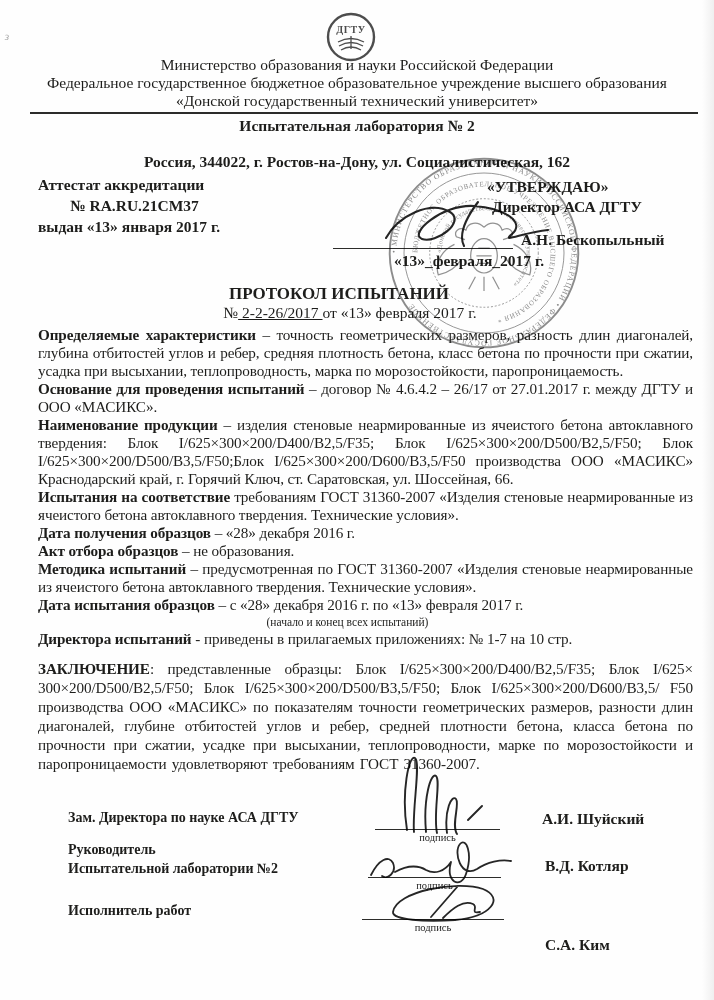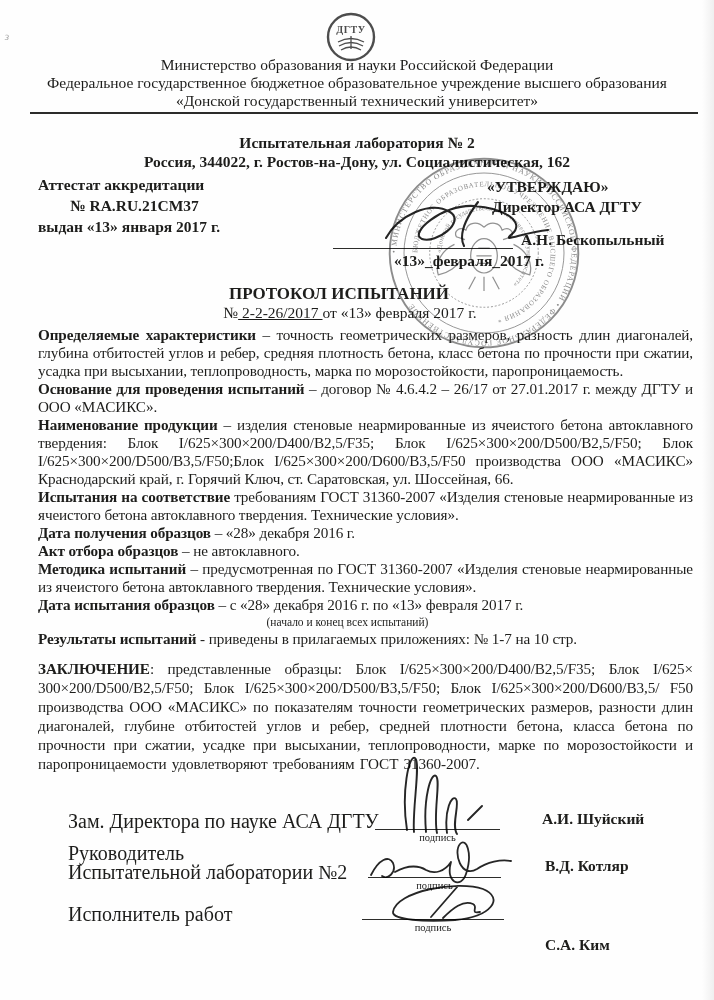--- a/index.html
+++ b/index.html
@@ -15,21 +15,21 @@
   .ctr{left:0;right:0;text-align:center;}
   .b{font-weight:bold;}
   .h{font-size:15.5px;white-space:nowrap;}
   .rule{position:absolute;left:30px;width:668px;border-top:2px solid #2c2c2a;height:0;}
   .body-block{position:absolute;left:38px;width:655px;top:326px;font-size:15.2px;}
   .para{margin:0;text-align:justify;line-height:18px;letter-spacing:-0.1px;}
   .note{font-size:11.5px;line-height:16px;text-align:center;transform:translateX(-18px);}
   .concl{margin:11px 0 0 0;text-align:justify;line-height:19px;letter-spacing:-0.1px;word-spacing:1.5px;}
   .sigline{position:absolute;border-top:1.6px solid #2c2c2a;height:0;}
   .cap{position:absolute;font-size:10.5px;text-align:center;color:#222;}
-  .siglabel{font-size:20px;font-weight:normal;white-space:nowrap;}
+  .siglabel{font-size:14px;font-weight:bold;white-space:nowrap;}
   .signame{font-size:15.5px;font-weight:bold;white-space:nowrap;}
   .stamp{position:absolute;left:384px;top:153px;mix-blend-mode:multiply;opacity:.82;}
   .ink{position:absolute;mix-blend-mode:multiply;}
   .artifact{position:absolute;left:5px;top:30px;font-size:11px;color:#a9a9a9;transform:rotate(12deg);}
   .underline{text-decoration:underline;}
   svg text{font-family:"Liberation Serif","DejaVu Serif",serif;}
 </style>
 </head>
 <body>
 
@@ -47,21 +47,21 @@
       <line x1="26" y1="25" x2="26" y2="38"></line>
     </g>
   </svg>
 
   <div class="abs ctr h" style="top:56px;">Министерство образования и науки Российской Федерации</div>
   <div class="abs ctr h" style="top:74px;">Федеральное государственное бюджетное образовательное учреждение высшего образования</div>
   <div class="abs ctr h" style="top:92px;">«Донской государственный технический университет»</div>
 
   <div class="rule" style="top:112px;"></div>
 
-  <div class="abs ctr h b" style="top:134px;">Испытательная лаборатория № 2</div>
+  <div class="abs ctr h b" style="top:117px;">Испытательная лаборатория № 2</div>
   <div class="abs ctr h b" style="top:153px;">Россия, 344022, г. Ростов-на-Дону, ул. Социалистическая, 162</div>
 
   <div class="abs h b" style="left:38px;top:176px;font-family:Liberation Serif, serif;">Аттестат аккредитации</div>
   <div class="abs h b" style="left:38px;top:197px;margin-left:32px;">№ RA.RU.21CM37</div>
   <div class="abs h b" style="left:38px;top:218px;">выдан «13» января 2017 г.</div>
 
   <div class="abs h b" style="left:487px;top:178px;">«УТВЕРЖДАЮ»</div>
   <div class="abs h b" style="left:492px;top:198px;">Директор АСА ДГТУ</div>
   <div class="abs h b" style="left:521px;top:231px;">А.Н. Бескопыльный</div>
   <div class="sigline" style="left:333px;top:248px;width:180px;"></div>
@@ -104,25 +104,25 @@
   <div class="abs ctr" style="top:304px;font-size:15.5px;transform:translateX(-7px);">
     <span>№</span><span class="underline"> 2-2-26/2017 </span><span>от «13» февраля 2017 г.</span>
   </div>
 
   <div class="body-block">
     <p class="para"><span class="b">Определяемые характеристики</span><span> – точность геометрических размеров, разность длин диагоналей, глубина отбитостей углов и ребер, средняя плотность бетона, класс бетона по прочности при сжатии, усадка при высыхании, теплопроводность, марка по морозостойкости, паропроницаемость.</span></p>
     <p class="para"><span class="b">Основание для проведения испытаний</span><span> – договор № 4.6.4.2 – 26/17 от 27.01.2017 г. между ДГТУ и ООО «МАСИКС».</span></p>
     <p class="para"><span class="b">Наименование продукции</span><span> – изделия стеновые неармированные из ячеистого бетона автоклавного твердения: Блок I/625×300×200/D400/B2,5/F35; Блок I/625×300×200/D500/B2,5/F50; Блок I/625×300×200/D500/B3,5/F50;Блок I/625×300×200/D600/B3,5/F50 производства ООО «МАСИКС» Краснодарский край, г. Горячий Ключ, ст. Саратовская, ул. Шоссейная, 66.</span></p>
     <p class="para"><span class="b">Испытания на соответствие</span><span> требованиям ГОСТ 31360-2007 «Изделия стеновые неармированные из ячеистого бетона автоклавного твердения. Технические условия».</span></p>
     <p class="para"><span class="b">Дата получения образцов</span><span> – «28» декабря 2016 г.</span></p>
-    <p class="para"><span class="b">Акт отбора образцов</span><span>  – не автоклавного.</span></p>
+    <p class="para"><span class="b">Акт отбора образцов</span><span>  – не образования.</span></p>
     <p class="para"><span class="b">Методика испытаний</span><span> – предусмотренная по ГОСТ 31360-2007 «Изделия стеновые неармированные из ячеистого бетона автоклавного твердения. Технические условия».</span></p>
     <p class="para"><span class="b">Дата испытания образцов</span><span> – с «28» декабря 2016 г. по «13» февраля 2017 г.</span></p>
     <div class="note">(начало и конец всех испытаний)</div>
-    <p class="para"><span class="b">Результаты испытаний</span><span> - приведены в прилагаемых приложениях: № 1-7 на 10 стр.</span></p>
+    <p class="para"><span class="b">Директора испытаний</span><span> - приведены в прилагаемых приложениях: № 1-7 на 10 стр.</span></p>
     <p class="concl"><span class="b">ЗАКЛЮЧЕНИЕ</span><span>: представленные образцы: Блок I/625×300×200/D400/B2,5/F35; Блок I/625× 300×200/D500/B2,5/F50; Блок I/625×300×200/D500/B3,5/F50; Блок I/625×300×200/D600/B3,5/ F50 производства ООО «МАСИКС» по показателям точности геометрических размеров, разности длин диагоналей, глубине отбитостей углов и ребер, средней плотности бетона, класса бетона по прочности при сжатии, усадке при высыхании, теплопроводности, марке по морозостойкости и паропроницаемости удовлетворяют требованиям ГОСТ 31360-2007.</span></p>
   </div>
 
   <div class="abs siglabel" style="left:68px;top:810px;">Зам. Директора по науке АСА ДГТУ</div>
   <div class="sigline" style="left:375px;top:829px;width:125px;"></div>
   <div class="cap" style="left:375px;top:832px;width:125px;">подпись</div>
   <div class="abs signame" style="left:542px;top:810px;">А.И. Шуйский</div>
 
   <div class="abs siglabel" style="left:68px;top:842px;">Руководитель</div>
   <div class="abs siglabel" style="left:68px;top:861px;">Испытательной лаборатории №2</div>

